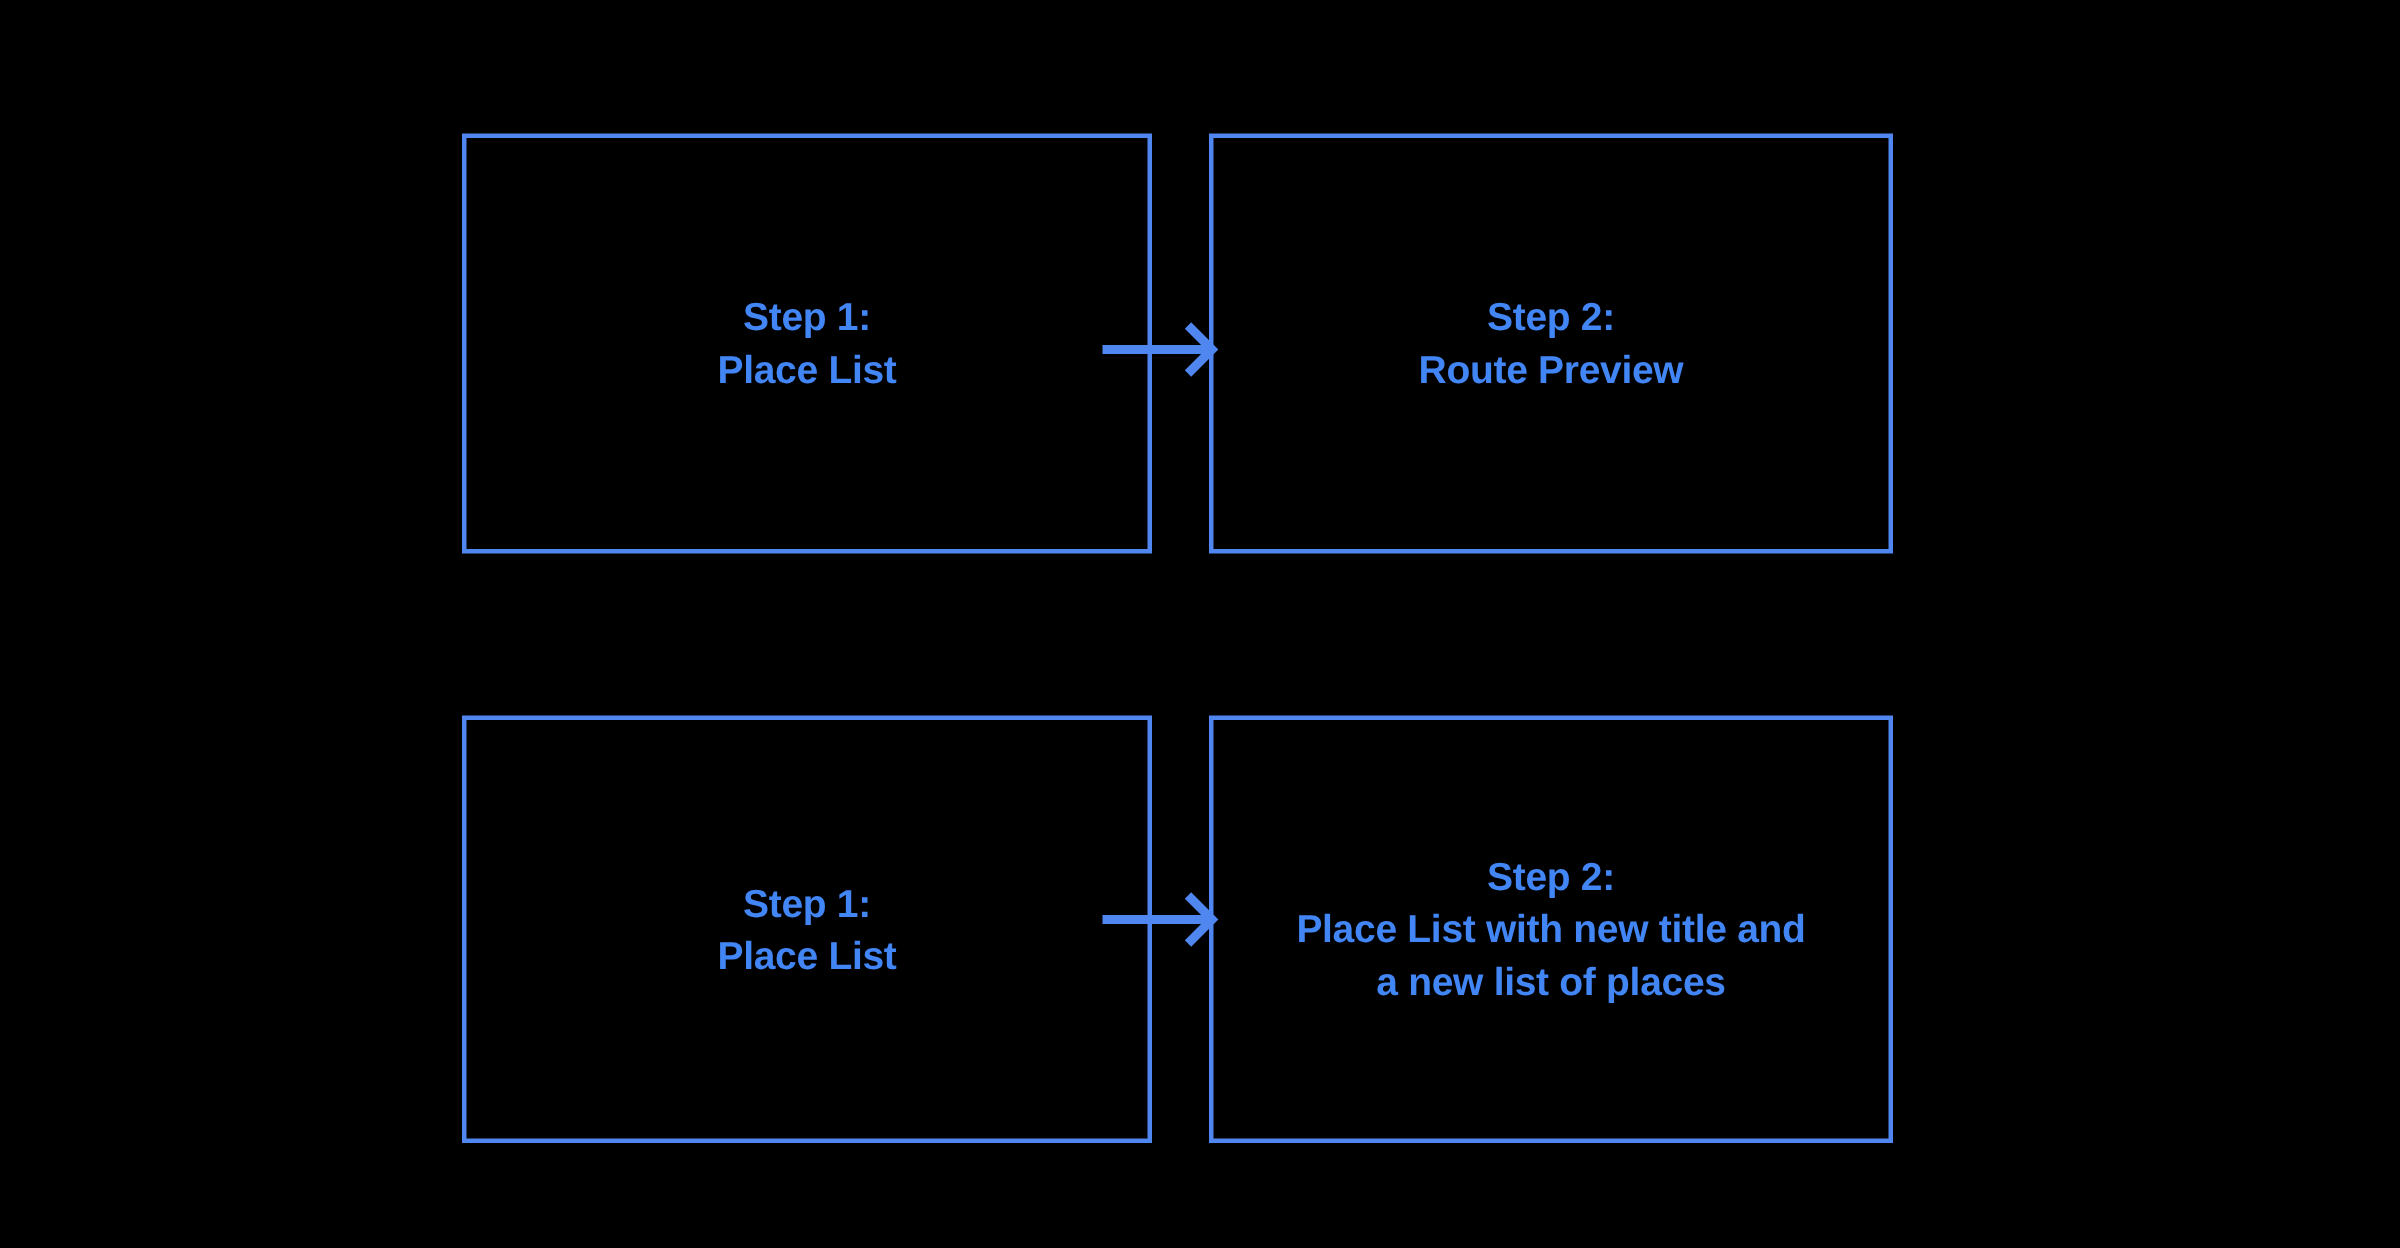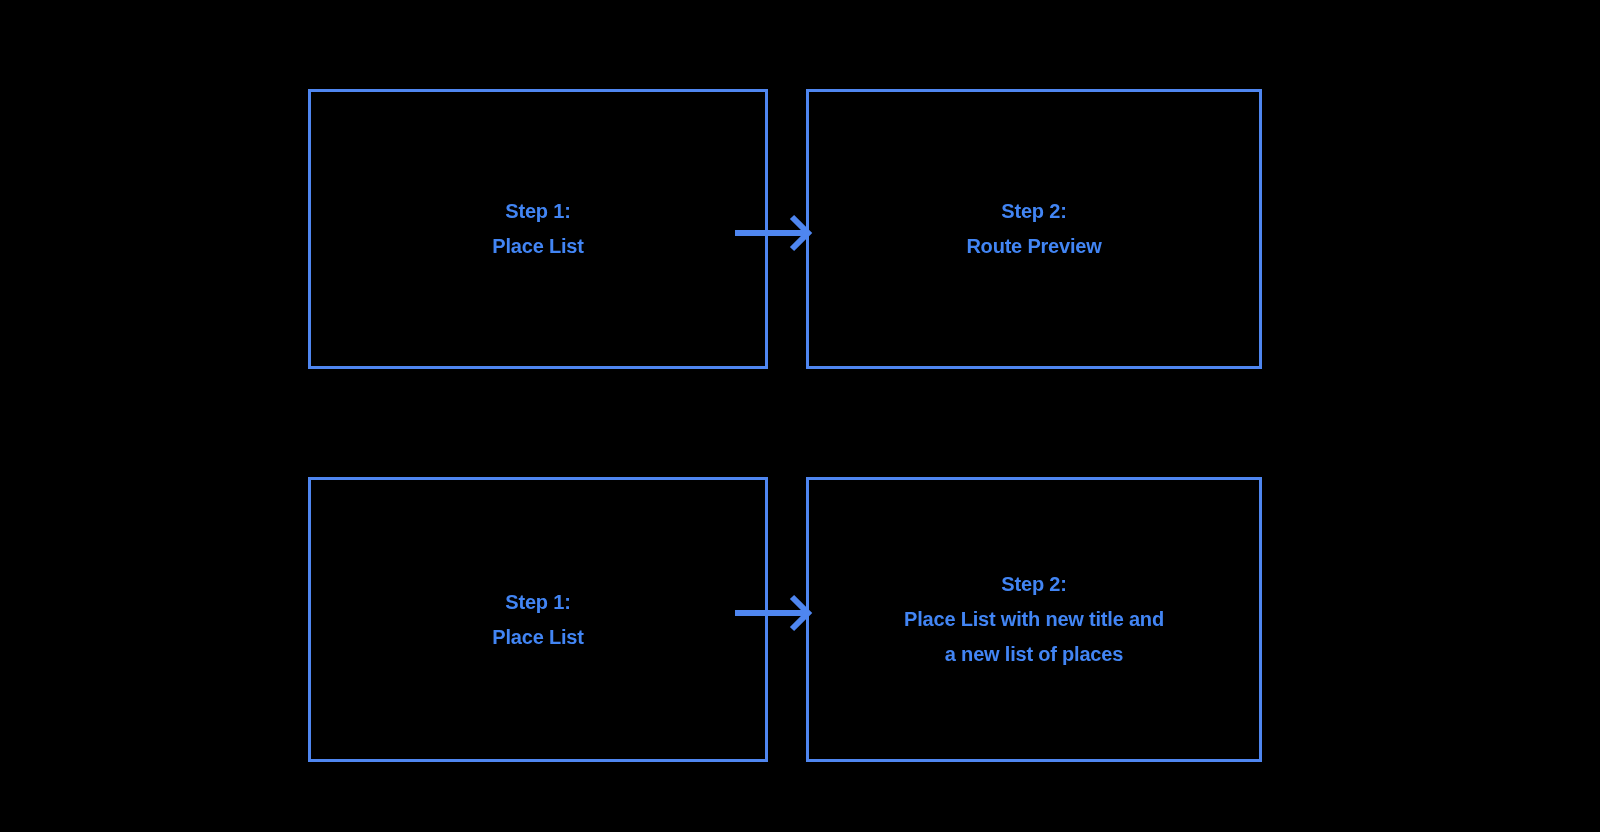--- a/index.html
+++ b/index.html
@@ -27,21 +27,21 @@
     border: 3px solid #4f86f0;
     background: transparent;
     display: flex;
     align-items: center;
     justify-content: center;
   }
   .step-label {
     color: #4285f4;
     font-family: "Liberation Sans", sans-serif;
     font-weight: bold;
-    font-size: 20px;
+    font-size: 26px;
     line-height: 35px;
     text-align: center;
     letter-spacing: -0.2px;
     white-space: pre-line;
     padding: 0 8px;
   }
 
   
   #box-r1-c1 { left: 308px; top: 89px;  width: 460px; height: 280px; }
   #box-r1-c2 { left: 806px; top: 89px;  width: 456px; height: 280px; }

